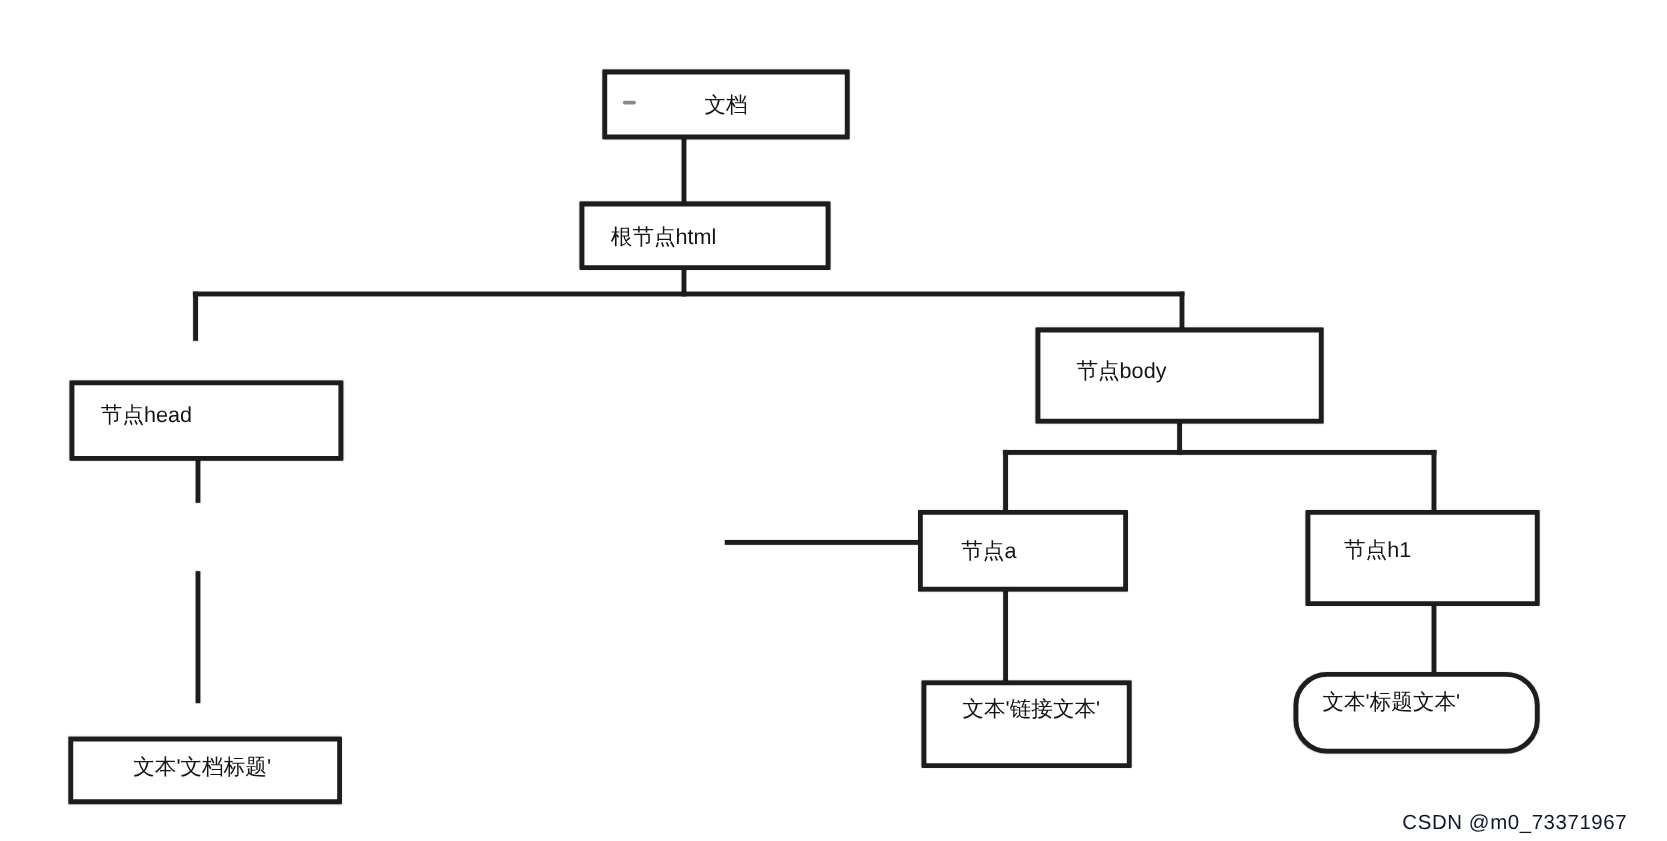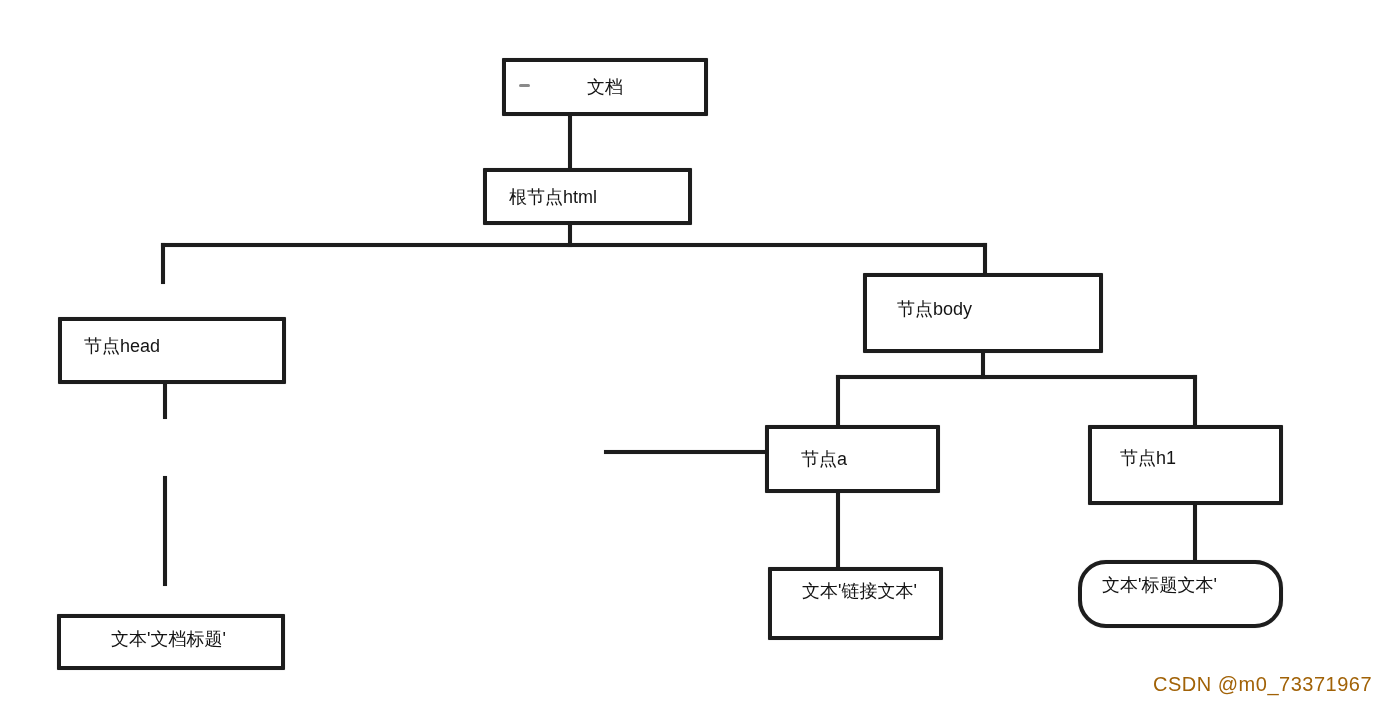--- a/index.html
+++ b/index.html
@@ -34,24 +34,24 @@
     background: #1d1d1d;
     box-shadow: 0 0 1px rgba(0,0,0,0.4);
   }
   .stray-mark {
     position: absolute;
     background: #8a8a8a;
     border-radius: 2px;
   }
   .watermark {
     position: absolute;
-    right: 17px;
+    right: 33px;
     bottom: 5px;
-    color: #a16207;
-    font-size: 20px;
+    color: #0f172a;
+    font-size: 17px;
     letter-spacing: 0.5px;
   }
 </style>
 </head>
 <body>
 
 <div id="canvas">
 
   <div class="edge-line" style="left:568px; top:112px; width:4px; height:60px;"></div>
   <div class="edge-line" style="left:568px; top:221px; width:4px; height:26px;"></div>

